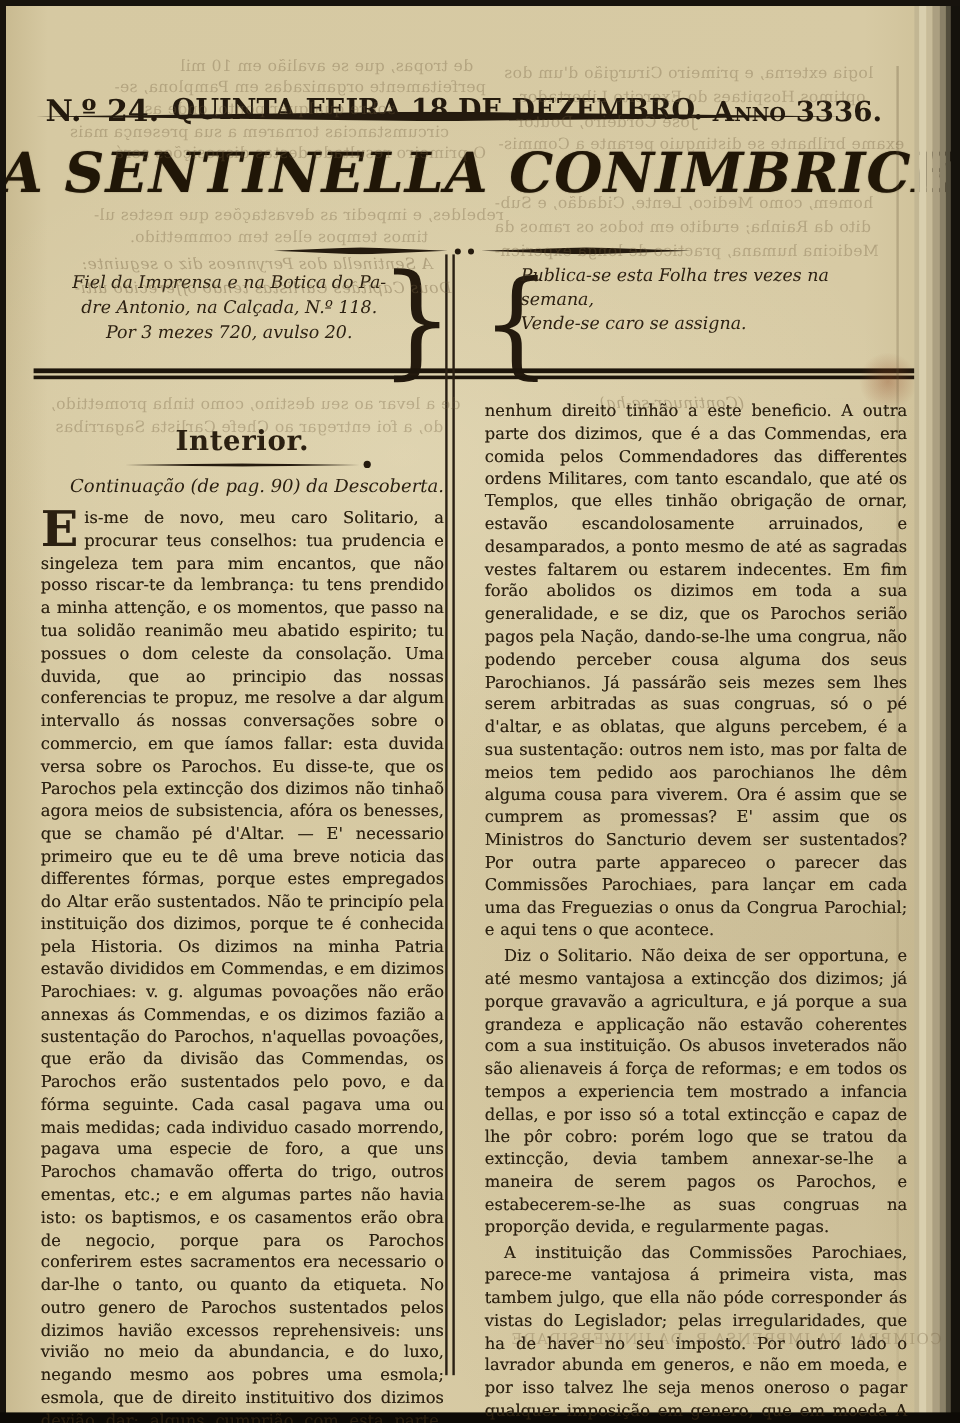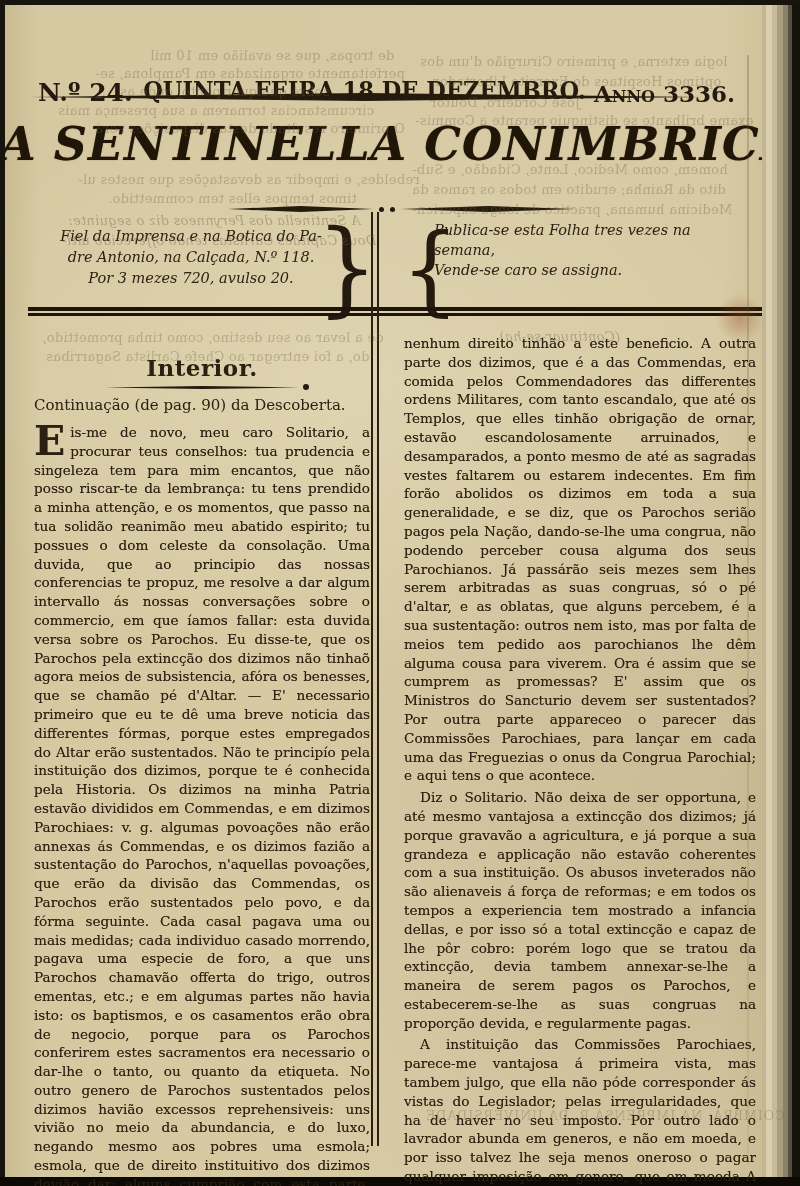--- a/index.html
+++ b/index.html
@@ -69,21 +69,21 @@
     border-left:2px solid #2a2014; border-right:2px solid #2a2014; }
 
   
   .col { position:absolute; z-index:2; color:#2b2011; }
   .col-left  { left:34px; top:336px; width:336px; }
   .col-right { left:404px; top:334px; width:352px; }
   .interior-heading { text-align:center; font-size:23px; font-weight:bold; margin-top:18px; letter-spacing:.5px; }
   .heading-rule { position:relative; margin:5px auto 7px; width:195px; height:3px; }
   .heading-rule .bar { width:100%; height:100%; }
   .heading-rule .enddot { position:absolute; right:-9px; top:-2px; width:6px; height:6px; border-radius:50%; background:#241a0e; }
-  .continuation { text-align:left; font-size:15px; margin-bottom:9px; }
+  .continuation { text-align:right; font-style:italic; font-size:15px; margin-bottom:9px; }
   .body-text { font-size:13.6px; line-height:18.8px; text-align:justify; word-spacing:.5px;
     text-shadow:0 0 .4px rgba(40,28,12,.5); }
   .drop-cap { float:left; font-size:41px; line-height:33px; font-weight:bold; padding:2px 5px 0 0; }
   .col-right p { margin:0 0 3px 0; text-indent:16px; }
   .col-right p.no-indent { text-indent:0; }
 
   
   .bleed { position:absolute; z-index:1; transform:scaleX(-1); color:#6e5b3c; opacity:.33;
     font-size:13px; white-space:nowrap; letter-spacing:.3px; }
   .bleed.it { font-style:italic; opacity:.38; }

